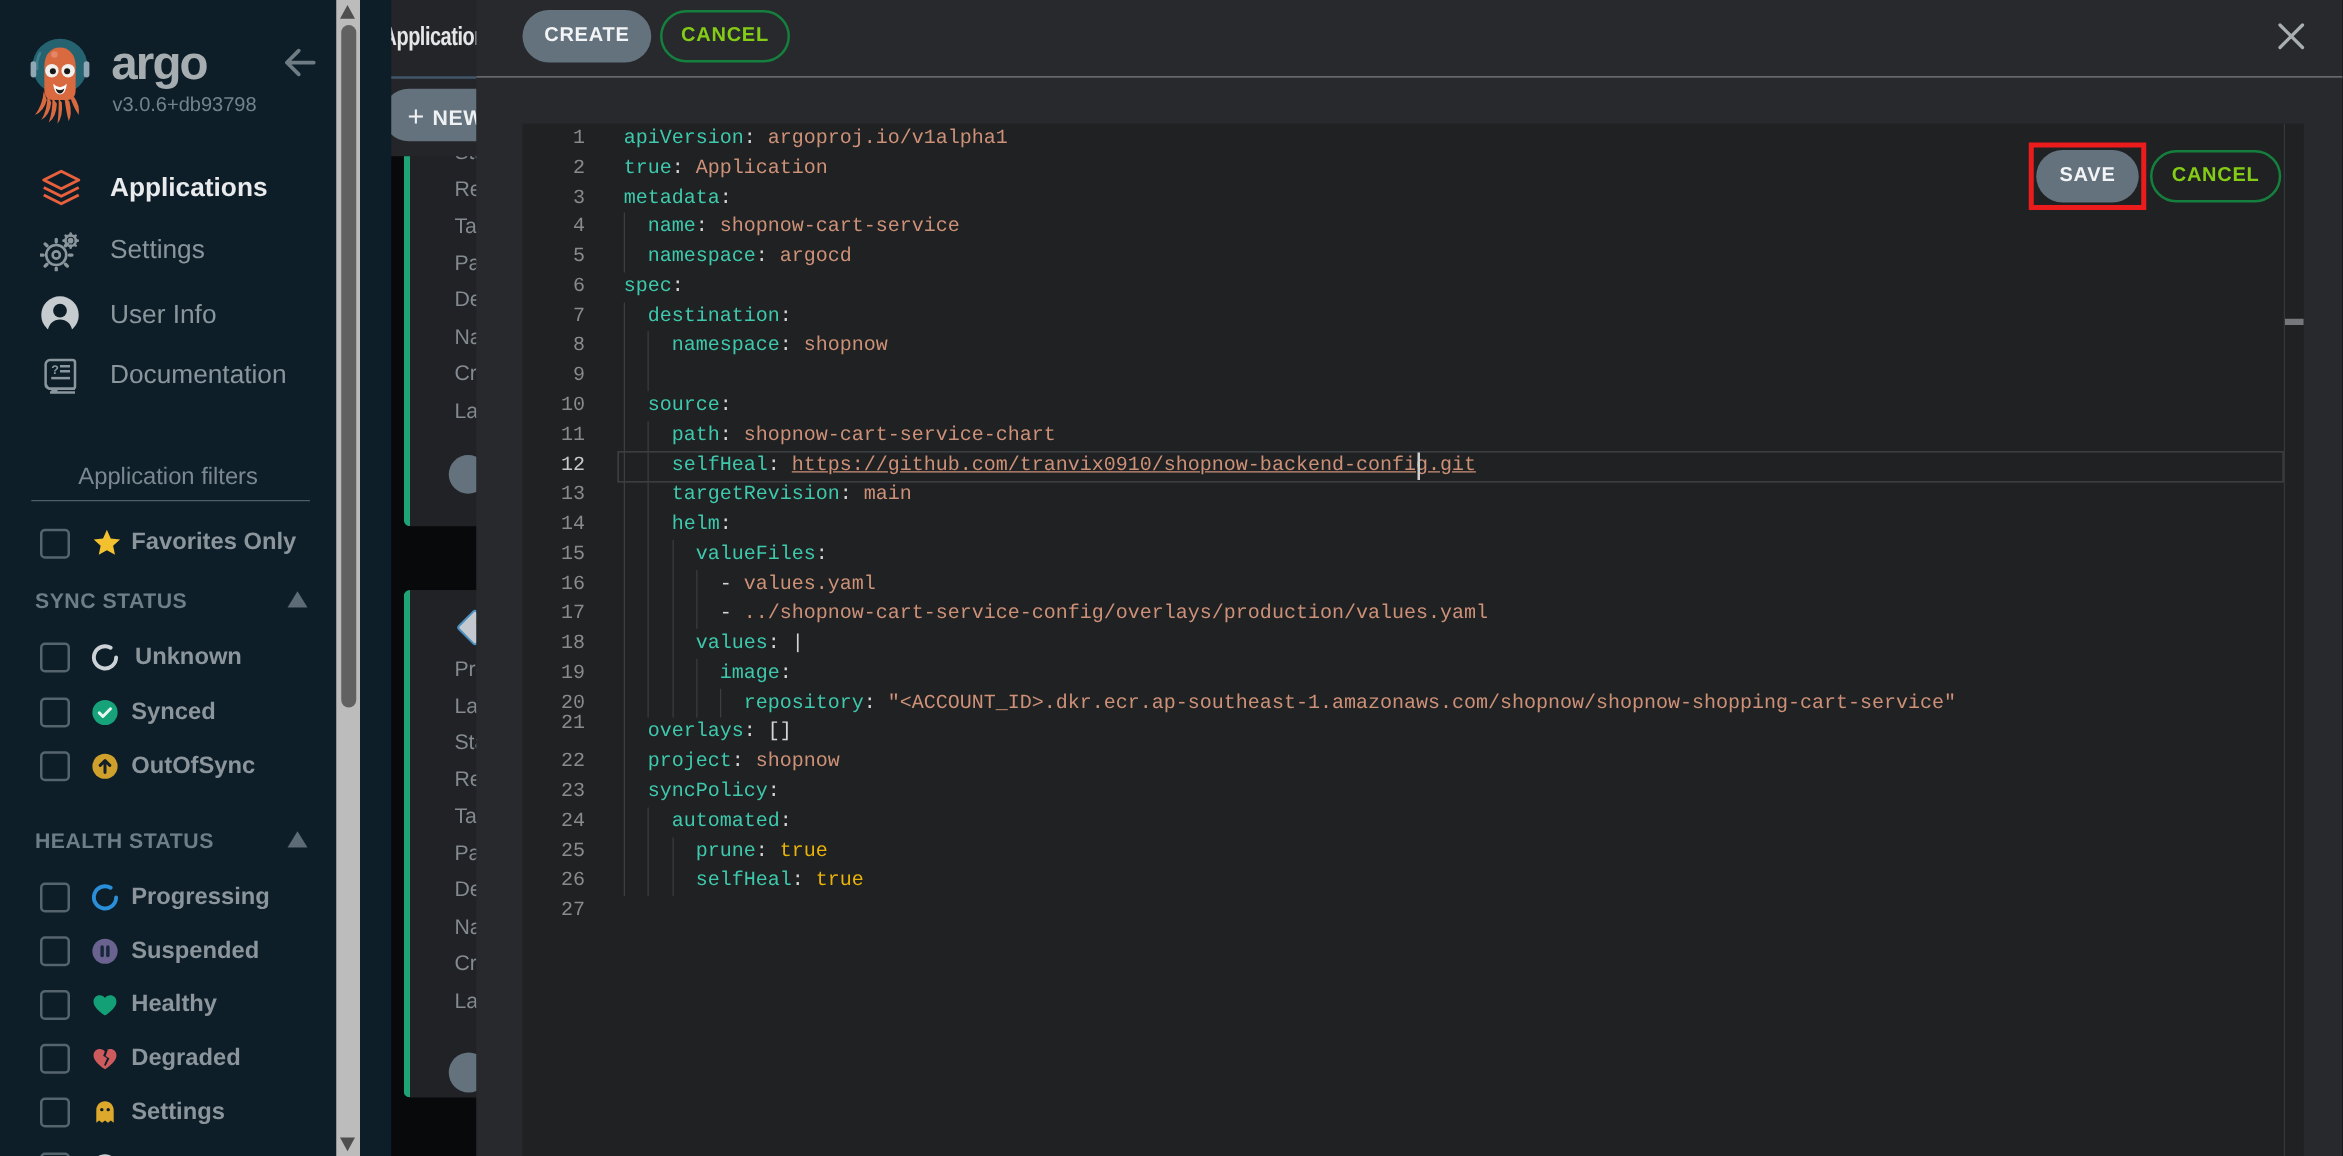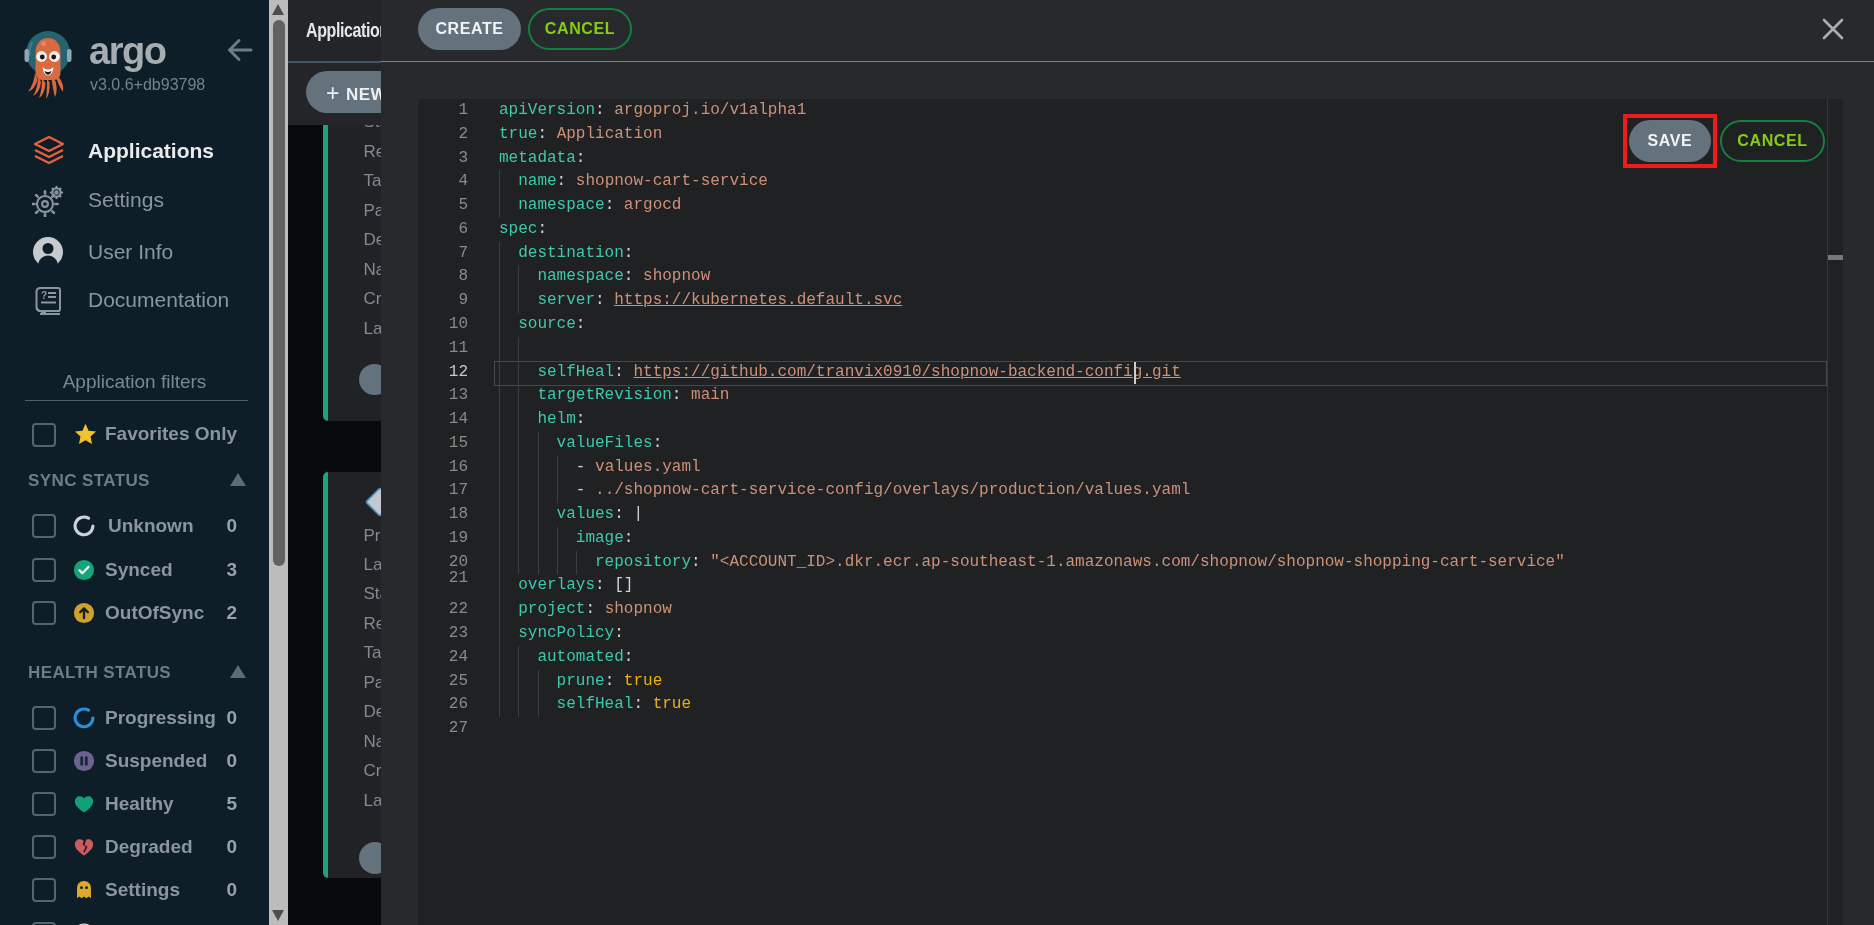--- a/index.html
+++ b/index.html
@@ -1,20 +1,20 @@
 <!DOCTYPE html>
 <html><head><meta charset="utf-8">
 <style>
 * { margin:0; padding:0; box-sizing:border-box; }
 html,body { width:1874px; height:925px; overflow:hidden; background:#08090a;
   font-family:"Liberation Sans", sans-serif; }
 .abs { position:absolute; }
 
 
-#sidebar { position:absolute; left:0; top:0; width:269px; height:925px; background:#0d1e29; overflow:hidden; }
+#sidebar { position:absolute; left:0; top:0; width:313px; height:925px; background:#0d1e29; overflow:hidden; }
 #sbar { position:absolute; left:269px; top:0; width:19px; height:925px; background:#bcbcbc; }
 #sbar .thumb { position:absolute; left:3.5px; top:20px; width:12px; height:546px; background:#616161; border-radius:6px; }
 .aru { position:absolute; left:3px; top:4px; width:0; height:0; border-left:6.5px solid transparent; border-right:6.5px solid transparent; border-bottom:11px solid #4e4e4e; }
 .ard { position:absolute; left:3px; top:910px; width:0; height:0; border-left:6.5px solid transparent; border-right:6.5px solid transparent; border-top:11px solid #4e4e4e; }
 
 #argotext { position:absolute; left:89px; top:30px; font-size:38px; font-weight:bold; color:#a6adb0; letter-spacing:-1.5px; }
 #ver { position:absolute; left:90px; top:76px; font-size:16px; color:#74828a; }
 
 .nav { position:absolute; left:88px; font-size:21px; color:#8a969c; }
 .nav.on { color:#e9ebec; font-weight:bold; }
@@ -286,24 +286,24 @@
     <div class="cl" style="top:71.3px">  <i class="k">name</i><i class="p">:</i> <i class="v">shopnow-cart-service</i></div>
     <div class="ln" style="top:95.1px">5</div>
     <div class="cl" style="top:95.1px">  <i class="k">namespace</i><i class="p">:</i> <i class="v">argocd</i></div>
     <div class="ln" style="top:118.8px">6</div>
     <div class="cl" style="top:118.8px"><i class="k">spec</i><i class="p">:</i></div>
     <div class="ln" style="top:142.6px">7</div>
     <div class="cl" style="top:142.6px">  <i class="k">destination</i><i class="p">:</i></div>
     <div class="ln" style="top:166.4px">8</div>
     <div class="cl" style="top:166.4px">    <i class="k">namespace</i><i class="p">:</i> <i class="v">shopnow</i></div>
     <div class="ln" style="top:190.2px">9</div>
-    <div class="cl" style="top:190.2px">    <i class="k">server</i><i class="p">:</i> <i class="v u">https://kubernetes.default.svc</i></div>
     <div class="ln" style="top:213.9px">10</div>
     <div class="cl" style="top:213.9px">  <i class="k">source</i><i class="p">:</i></div>
     <div class="ln" style="top:237.7px">11</div>
+    <div class="cl" style="top:237.7px">    <i class="k">path</i><i class="p">:</i> <i class="v">shopnow-cart-service-chart</i></div>
     <div class="ln cur" style="top:261.5px">12</div>
     <div class="cl" style="top:261.5px">    <i class="k">selfHeal</i><i class="p">:</i> <i class="v u">https://github.com/tranvix0910/shopnow-backend-config.git</i></div>
     <div class="ln" style="top:285.2px">13</div>
     <div class="cl" style="top:285.2px">    <i class="k">targetRevision</i><i class="p">:</i> <i class="v">main</i></div>
     <div class="ln" style="top:309.0px">14</div>
     <div class="cl" style="top:309.0px">    <i class="k">helm</i><i class="p">:</i></div>
     <div class="ln" style="top:332.8px">15</div>
     <div class="cl" style="top:332.8px">      <i class="k">valueFiles</i><i class="p">:</i></div>
     <div class="ln" style="top:356.6px">16</div>
     <div class="cl" style="top:356.6px">        <i class="p">-</i> <i class="v">values.yaml</i></div>

